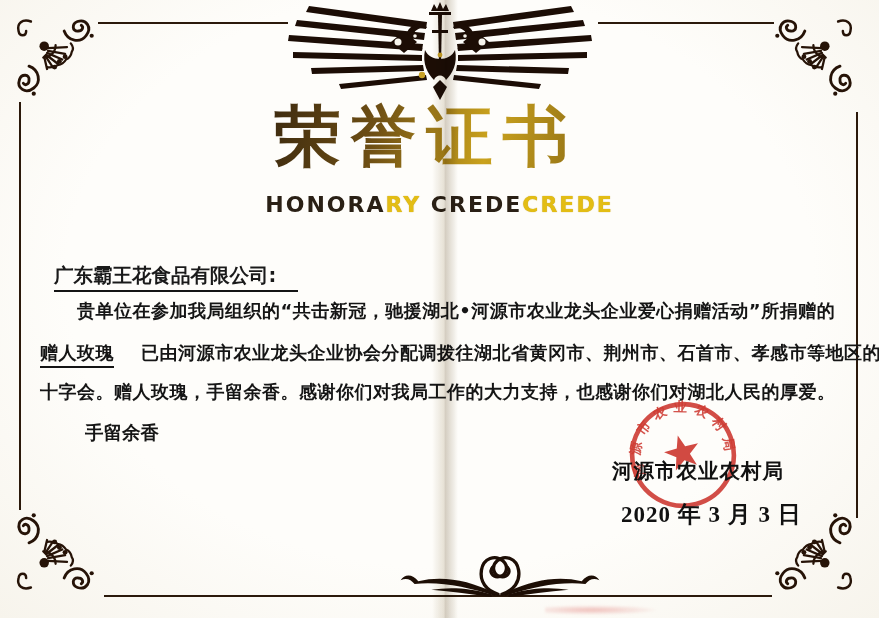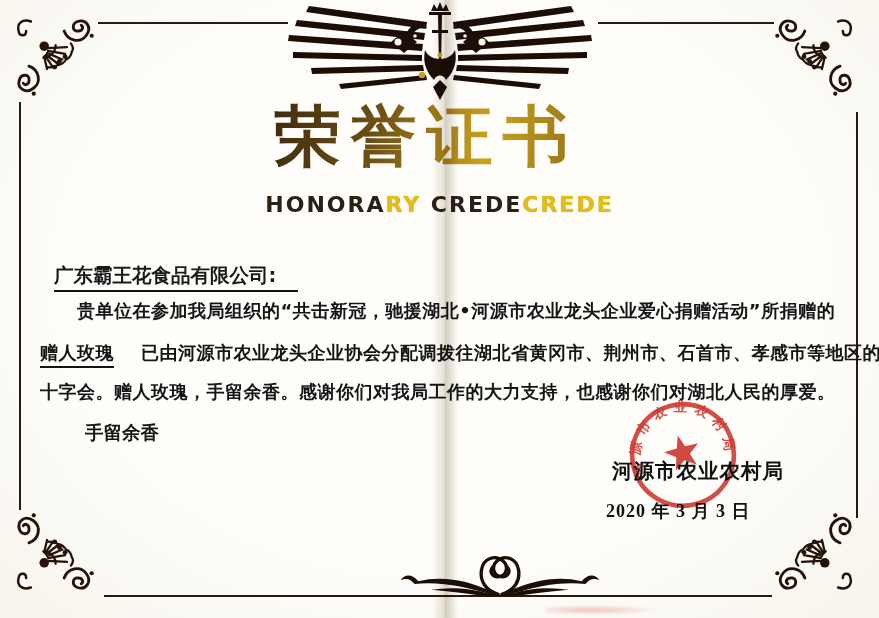--- a/index.html
+++ b/index.html
@@ -52,21 +52,21 @@
   .bl1{top:300px;padding-left:37px;}
   .bl2{top:342px;}
   .bl3{top:381px;}
   .bl2 .u{border-bottom:2px solid #141414;padding-bottom:3px;}
   .bl2 .rest{margin-left:27px;}
   .closing{position:absolute;left:85px;top:420px;font-size:18.5px;font-weight:700;color:#151515;}
   
   .seal{position:absolute;left:623px;top:395px;width:120px;height:120px;mix-blend-mode:multiply;opacity:.95;}
   .issuer{position:absolute;left:612px;top:457px;font-size:20.5px;font-weight:700;letter-spacing:1px;color:#111;}
   .date{
-    position:absolute;left:606px;top:499px;font-size:18px;font-weight:700;
+    position:absolute;left:621px;top:499px;font-size:23px;font-weight:700;
     font-family:"Liberation Serif",serif;color:#111;letter-spacing:1px;
   }
   
   .fold{
     position:absolute;left:432px;top:0;width:26px;height:618px;pointer-events:none;
     background:linear-gradient(90deg,rgba(150,130,90,0) 0%,rgba(150,130,90,.22) 45%,rgba(120,100,65,.30) 52%,rgba(150,130,90,0) 100%);
     mix-blend-mode:multiply;
   }
   .smudge{
     position:absolute;left:545px;top:605px;width:115px;height:10px;pointer-events:none;

